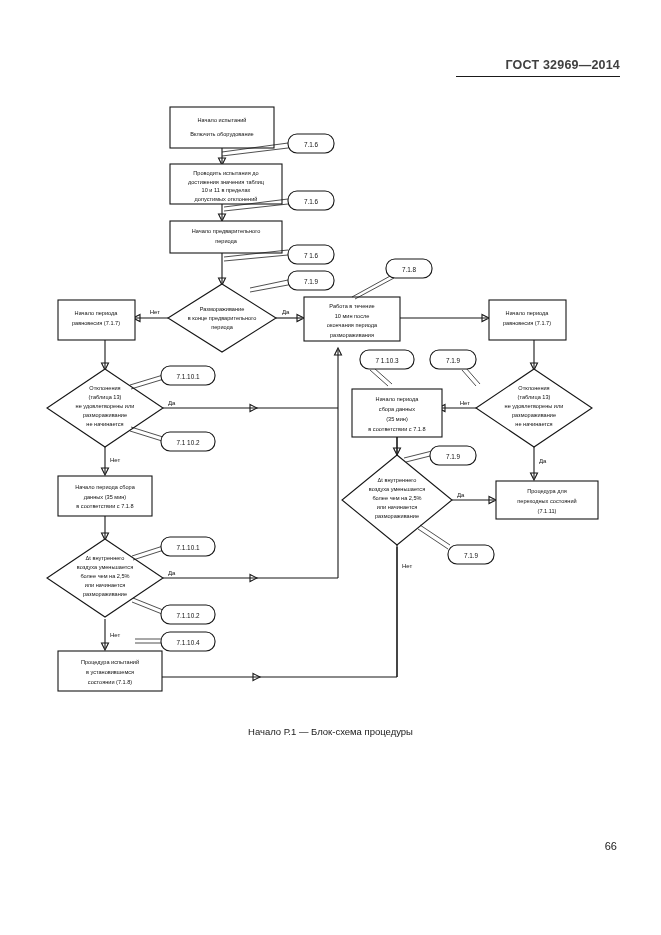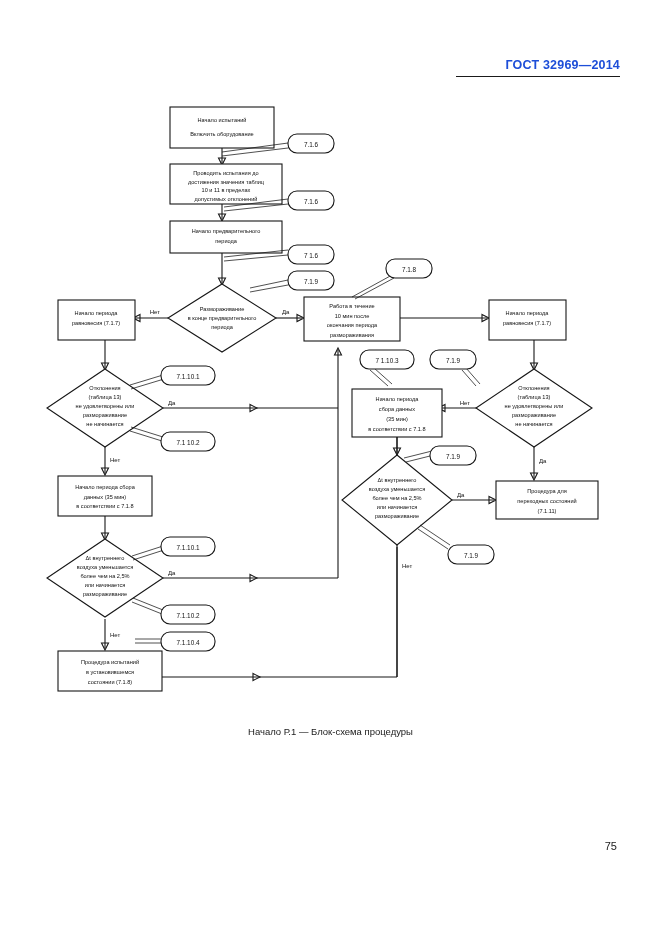--- a/index.html
+++ b/index.html
@@ -3,21 +3,21 @@
 <meta charset="utf-8">
 <style>
   html,body{margin:0;padding:0;background:#b8b8b8;}
   body{font-family:"Liberation Sans", sans-serif;}
   .page{
     position:relative;width:661px;height:935px;background:#fff;margin:0 auto;
     overflow:hidden;
   }
   .hdr{
     position:absolute; right:41px; top:58px; font-size:12.5px; font-weight:bold;
-    color:#1d4ed8; letter-spacing:.2px; white-space:nowrap;
+    color:#404040; letter-spacing:.2px; white-space:nowrap;
   }
   .hdr-rule{position:absolute;right:41px;top:76px;width:164px;height:1px;background:#1a1a1a;}
   .caption{
     position:absolute; left:0; right:0; top:726px; text-align:center;
     font-size:9.5px; color:#1a1a1a;
   }
   .pageno{
     position:absolute; right:44px; top:840px; font-size:11px; color:#1a1a1a;
   }
   svg{position:absolute;left:0;top:0;}
@@ -322,15 +322,15 @@
     <g>
       <path class="lead" d="M135,639 L163,639"></path>
       <path class="lead" d="M135,643 L163,643"></path>
       <rect class="tagbx" x="161" y="632" width="54" height="19" rx="9"></rect>
       <text class="fig-text-tag" x="188" y="645" text-anchor="middle">7.1.10.4</text>
     </g>
 
   </svg>
 
   <div class="caption">Начало Р.1 — Блок-схема процедуры</div>
-  <div class="pageno">75</div>
+  <div class="pageno">66</div>
 
 </div>
 
 </body></html>

